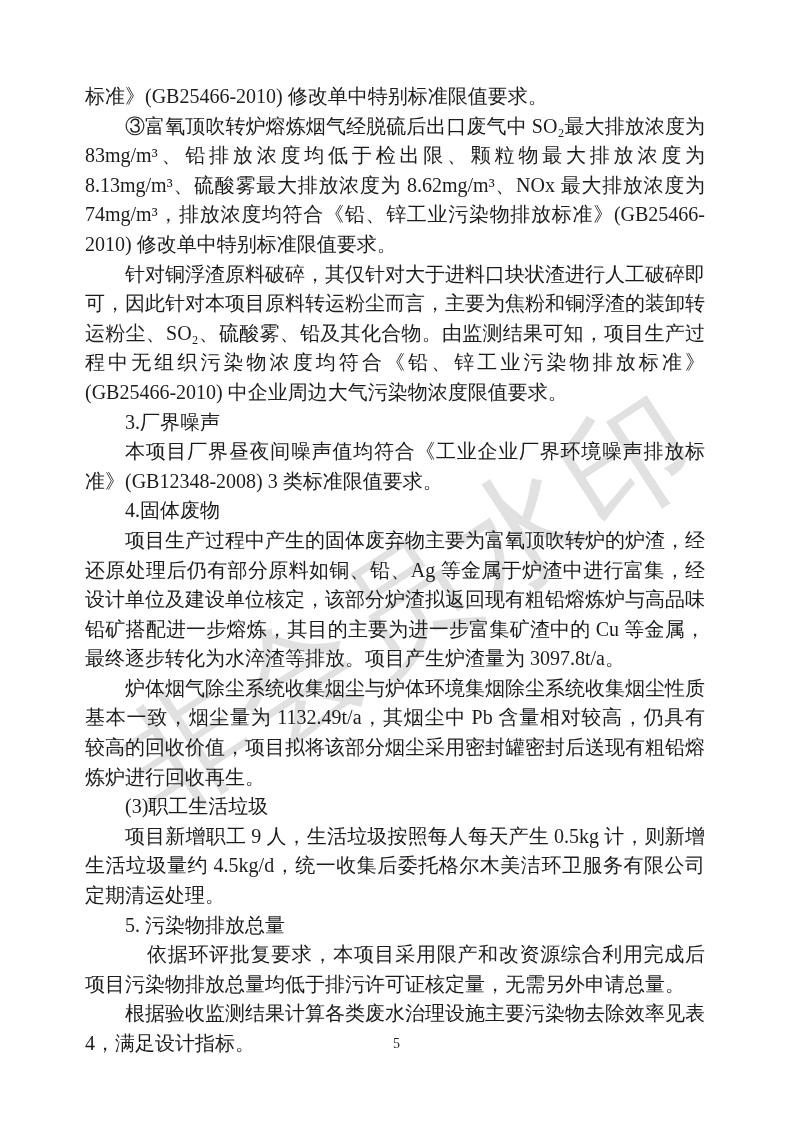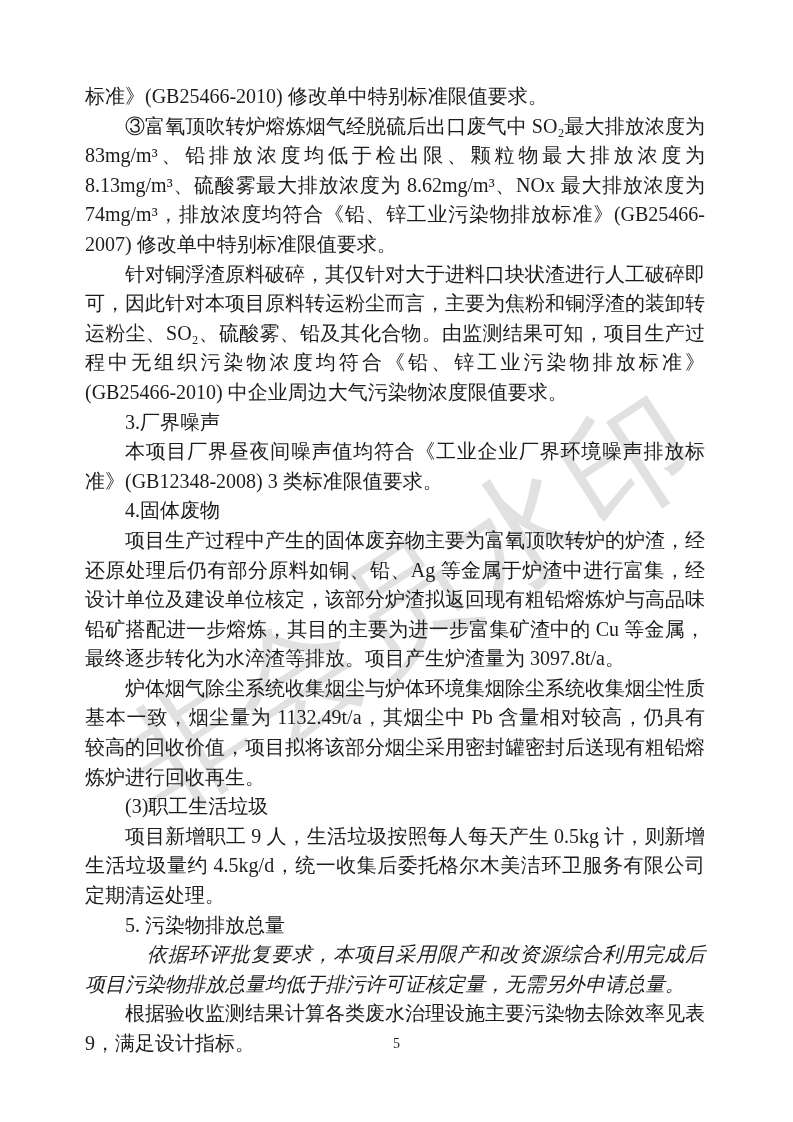--- a/index.html
+++ b/index.html
@@ -39,21 +39,21 @@
     z-index: 1;
   }
   .content p {
     margin: 0;
     font-size: 20px;
     line-height: 29.6px;
     text-align: justify;
     text-justify: inter-ideograph;
   }
   .indent { text-indent: 2em; }
-  .indent-wide { text-indent: 3.1em; font-style: italic; }
+  .indent-wide { text-indent: 3.1em; }
   .no-indent { text-indent: 0; }
   .footer {
     position: absolute;
     left: 0;
     right: 0;
     top: 1036px;
     text-align: center;
     font-size: 14px;
     color: #222222;
     z-index: 1;
@@ -61,29 +61,29 @@
 </style>
 </head>
 <body>
 
 <div class="page">
 
   <div class="watermark">非会员水印</div>
 
   <div class="content">
     <p class="no-indent">标准》(GB25466-2010) 修改单中特别标准限值要求。</p>
-    <p class="indent">③富氧顶吹转炉熔炼烟气经脱硫后出口废气中 SO₂最大排放浓度为 83mg/m³、铅排放浓度均低于检出限、颗粒物最大排放浓度为 8.13mg/m³、硫酸雾最大排放浓度为 8.62mg/m³、NOx 最大排放浓度为 74mg/m³，排放浓度均符合《铅、锌工业污染物排放标准》(GB25466-2007) 修改单中特别标准限值要求。</p>
+    <p class="indent">③富氧顶吹转炉熔炼烟气经脱硫后出口废气中 SO₂最大排放浓度为 83mg/m³、铅排放浓度均低于检出限、颗粒物最大排放浓度为 8.13mg/m³、硫酸雾最大排放浓度为 8.62mg/m³、NOx 最大排放浓度为 74mg/m³，排放浓度均符合《铅、锌工业污染物排放标准》(GB25466-2010) 修改单中特别标准限值要求。</p>
     <p class="indent">针对铜浮渣原料破碎，其仅针对大于进料口块状渣进行人工破碎即可，因此针对本项目原料转运粉尘而言，主要为焦粉和铜浮渣的装卸转运粉尘、SO₂、硫酸雾、铅及其化合物。由监测结果可知，项目生产过程中无组织污染物浓度均符合《铅、锌工业污染物排放标准》(GB25466-2010) 中企业周边大气污染物浓度限值要求。</p>
     <p class="indent">3.厂界噪声</p>
     <p class="indent">本项目厂界昼夜间噪声值均符合《工业企业厂界环境噪声排放标准》(GB12348-2008) 3 类标准限值要求。</p>
     <p class="indent">4.固体废物</p>
     <p class="indent">项目生产过程中产生的固体废弃物主要为富氧顶吹转炉的炉渣，经还原处理后仍有部分原料如铜、铅、Ag 等金属于炉渣中进行富集，经设计单位及建设单位核定，该部分炉渣拟返回现有粗铅熔炼炉与高品味铅矿搭配进一步熔炼，其目的主要为进一步富集矿渣中的 Cu 等金属，最终逐步转化为水淬渣等排放。项目产生炉渣量为 3097.8t/a。</p>
     <p class="indent">炉体烟气除尘系统收集烟尘与炉体环境集烟除尘系统收集烟尘性质基本一致，烟尘量为 1132.49t/a，其烟尘中 Pb 含量相对较高，仍具有较高的回收价值，项目拟将该部分烟尘采用密封罐密封后送现有粗铅熔炼炉进行回收再生。</p>
     <p class="indent">(3)职工生活垃圾</p>
     <p class="indent">项目新增职工 9 人，生活垃圾按照每人每天产生 0.5kg 计，则新增生活垃圾量约 4.5kg/d，统一收集后委托格尔木美洁环卫服务有限公司定期清运处理。</p>
     <p class="indent">5. 污染物排放总量</p>
     <p class="indent-wide">依据环评批复要求，本项目采用限产和改资源综合利用完成后项目污染物排放总量均低于排污许可证核定量，无需另外申请总量。</p>
-    <p class="indent">根据验收监测结果计算各类废水治理设施主要污染物去除效率见表 9，满足设计指标。</p>
+    <p class="indent">根据验收监测结果计算各类废水治理设施主要污染物去除效率见表 4，满足设计指标。</p>
   </div>
 
   <div class="footer">5</div>
 
 </div>
 
 </body></html>

